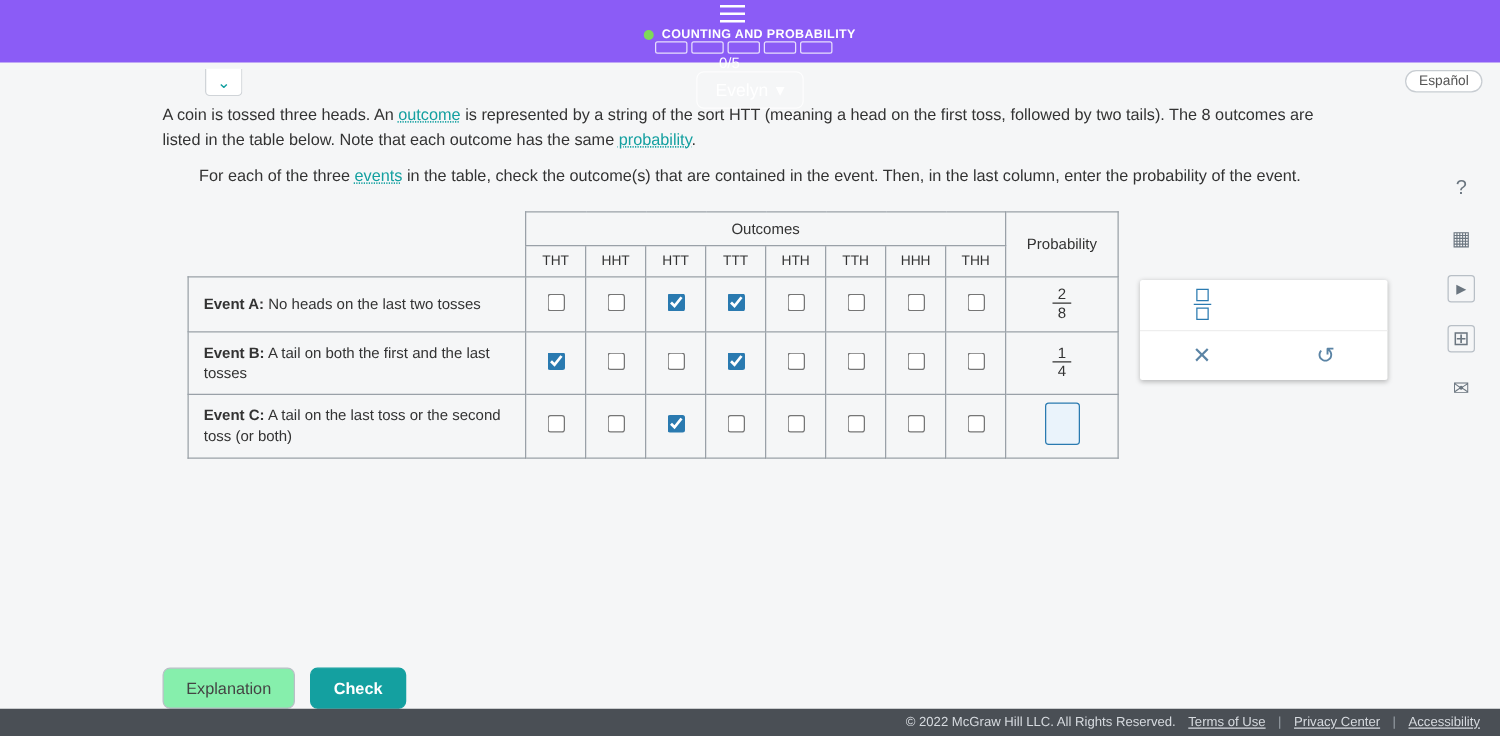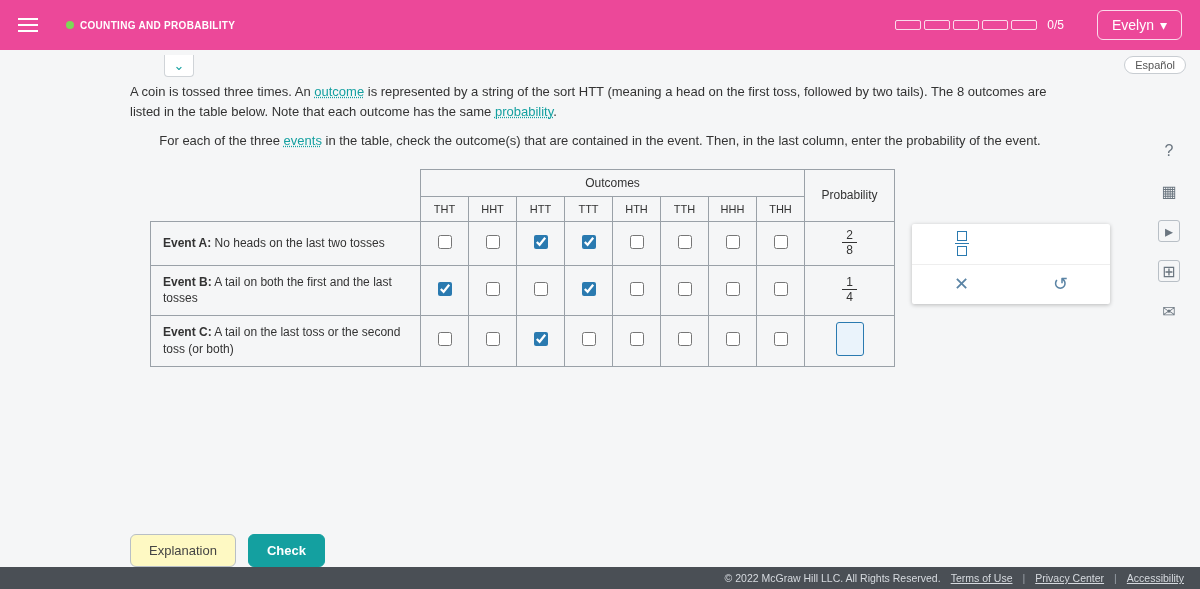--- a/index.html
+++ b/index.html
@@ -7,26 +7,27 @@
     font-family: Arial, Helvetica, sans-serif;
     background: #f5f6f7;
     width: 1200px;
     height: 589px;
     overflow: hidden;
     font-size: 13px;
     color: #333;
   }
   
   .top-header {
-    background: #ec4899;
+    background: #8b5cf6;
     height: 50px;
     display: flex;
     align-items: center;
     padding: 0 18px;
     color: #fff;
+    flex-direction: column;
   }
   .hamburger { width: 20px; cursor: pointer; margin-right: 28px; }
   .hamburger div { height: 2px; background: #fff; margin: 4px 0; }
   .title-block { flex: 0 0 auto; }
   .chapter { font-size: 10px; font-weight: bold; letter-spacing: .3px; display: flex; align-items: center; gap: 6px; }
   .green-dot { width:8px; height:8px; border-radius:50%; background:#7ed957; display:inline-block; }
   .lesson-title { font-size: 14px; margin-top: 2px; }
   .spacer { flex: 1; }
   .progress-dashes { display:flex; gap:3px; margin-right:10px; align-items:center; }
   .dash { width:26px; height:10px; border:1px solid rgba(255,255,255,.8); border-radius:2px; }
@@ -112,21 +113,21 @@
   }
   .side-tools .t { width:22px; height:22px; display:flex; align-items:center; justify-content:center; cursor:pointer; font-size:16px; }
   .side-tools .boxed { border:1px solid #b8bfc6; border-radius:3px; }
   
   .bottom-bar {
     position:absolute; left:0; right:0; bottom:22px;
     padding: 0 130px; display:flex; gap:12px;
   }
   .btn {
     padding:8px 18px; border-radius:6px; font-size:13px; cursor:pointer;
-    border:1px solid #b8bfc6; background:#fef9c3; color:#444;
+    border:1px solid #b8bfc6; background:#86efac; color:#444;
   }
   .btn.primary { background:#14a0a0; color:#fff; border-color:#14a0a0; font-weight:bold; }
   
   .footer {
     position:absolute; left:0; right:0; bottom:0; height:22px;
     background:#4a4f55; color:#d6dadf; font-size:10.5px;
     display:flex; align-items:center; justify-content:flex-end;
     padding:0 16px; gap:10px;
   }
   .footer a { color:#d6dadf; text-decoration:underline; cursor:pointer; }
@@ -165,21 +166,21 @@
 <div class="toolbar-left-tab">
   <span>⌄</span>
 </div>
 
 <div class="toolbar-row">
   <span class="lang-pill">Español</span>
 </div>
 
 <div class="content">
   <p class="question-text">
-    <span>A coin is tossed three times. An </span><span class="link">outcome</span><span> is represented by a string of the sort HTT (meaning a head on the first toss, followed by two tails). The 8 outcomes are listed in the table below. Note that each outcome has the same </span><span class="link">probability</span><span>.</span>
+    <span>A coin is tossed three heads. An </span><span class="link">outcome</span><span> is represented by a string of the sort HTT (meaning a head on the first toss, followed by two tails). The 8 outcomes are listed in the table below. Note that each outcome has the same </span><span class="link">probability</span><span>.</span>
   </p>
   <p class="question-text para2">
     <span>For each of the three </span><span class="link">events</span><span> in the table, check the outcome(s) that are contained in the event. Then, in the last column, enter the probability of the event.</span>
   </p>
 
   <div class="table-wrap">
     <table class="outcomes">
       <thead>
         <tr>
           <th rowspan="2" style="border:none;"></th>

